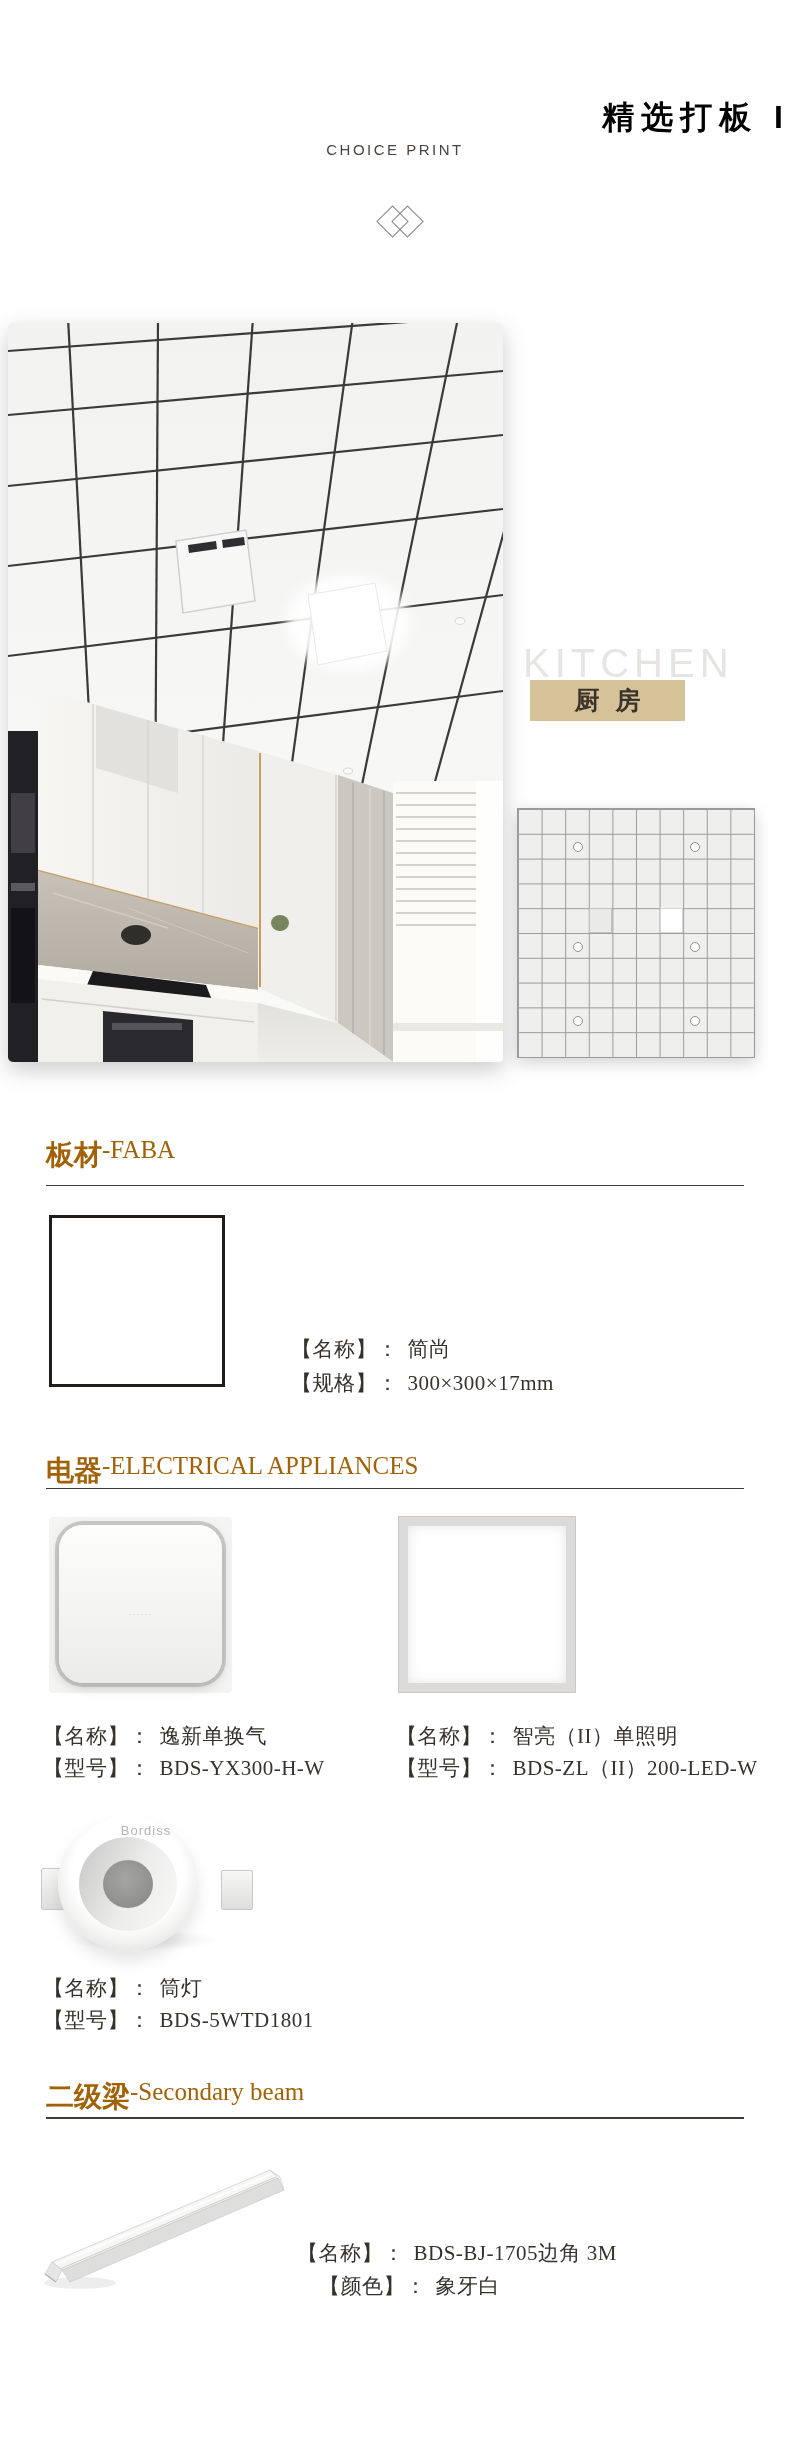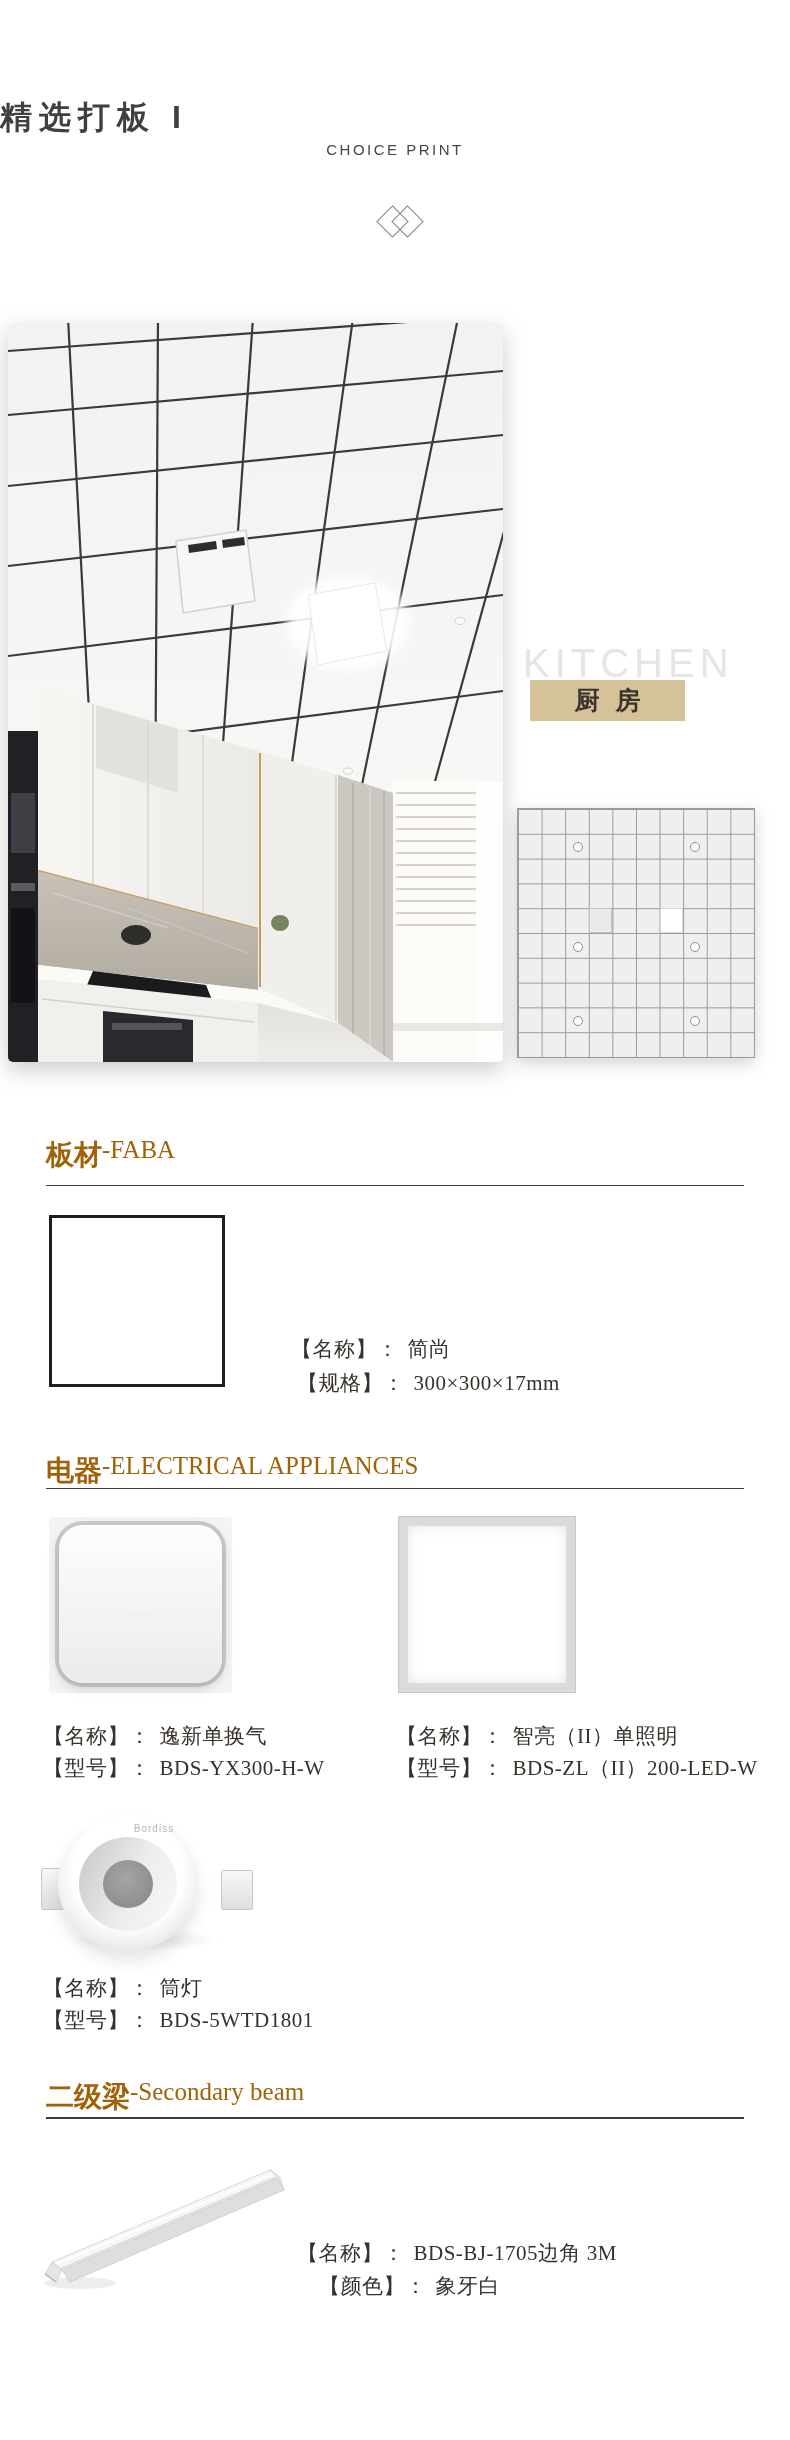--- a/index.html
+++ b/index.html
@@ -1,23 +1,23 @@
 <!DOCTYPE html>
 <html><head>
 <meta charset="utf-8">
 <style>
   html,body{margin:0;padding:0;background:#ffffff;}
   .page{position:relative;width:790px;height:2440px;background:#ffffff;overflow:hidden;
         font-family:"Liberation Serif",serif;}
   .abs{position:absolute;}
 
   
-  .title{left:0;top:96px;width:790px;text-align:left;
+  .title{left:0;top:96px;width:790px;text-align:right;
          font-family:"Liberation Sans",sans-serif;font-weight:700;font-size:32px;
-         letter-spacing:7px;color:#404040;}
+         letter-spacing:7px;color:#000000;}
   .subtitle{left:0;top:141px;width:790px;text-align:center;
             font-family:"Liberation Sans",sans-serif;font-size:15px;
             letter-spacing:2.5px;color:#4a443c;}
   .diamonds{left:368px;top:200px;width:64px;height:44px;}
   .diamond{position:absolute;width:21px;height:21px;border:1px solid #8b857e;
            transform:rotate(45deg);background:transparent;}
 
   
   .photo{left:8px;top:323px;width:495px;height:739px;border-radius:5px;overflow:hidden;
          box-shadow:0 8px 22px rgba(110,110,108,0.35);background:#f3f3f1;}
@@ -69,21 +69,21 @@
              background:radial-gradient(ellipse at center,rgba(0,0,0,0.10),rgba(0,0,0,0) 70%);}
   .dl-clip{position:absolute;background:linear-gradient(180deg,#f7f7f5,#dededc);
            border:1px solid #c8c8c6;border-radius:2px;}
   .dl-bezel{position:absolute;left:17px;top:2px;width:140px;height:136px;border-radius:50%;
             background:radial-gradient(circle at 50% 42%,#ffffff 52%,#f2f2f0 66%,#dcdcda 86%,#cfcfcd 100%);
             box-shadow:0 10px 16px rgba(0,0,0,0.10);}
   .dl-cone{position:absolute;left:38px;top:24px;width:98px;height:94px;border-radius:50%;
            background:linear-gradient(115deg,#c6c6c4,#ededeb 55%,#f8f8f6);}
   .dl-center{position:absolute;left:62px;top:47px;width:50px;height:48px;border-radius:50%;
              background:radial-gradient(circle at 45% 40%,#a5a5a3,#8f8f8d 70%,#85858a);}
-  .dl-logo{position:absolute;left:8px;width:210px;top:10px;text-align:center;font-size:10px;
+  .dl-logo{position:absolute;left:0;width:210px;top:10px;text-align:center;font-size:13px;
            color:#b5b5b3;font-family:"Liberation Sans",sans-serif;letter-spacing:1px;}
 
   
   .frow{white-space:nowrap;font-size:21px;color:#36312b;}
   .frow .lab{letter-spacing:0.5px;}
   .frow .val{margin-left:9px;letter-spacing:0.5px;}
 </style>
 </head>
 <body>
 
@@ -249,21 +249,21 @@
   <div class="abs sec-h" style="left:46px;top:1136px;">
     <span class="cn">板材</span>
       <span class="en">-FABA</span>
   </div>
   <div class="abs rule" style="left:46px;top:1185px;width:698px;"></div>
 
   <div class="abs faba-square"></div>
   <div class="abs frow" style="left:291px;top:1335px;">
     <span class="lab">【名称】：</span><span class="val">简尚</span>
   </div>
-  <div class="abs frow" style="left:291px;top:1369px;margin-left:6px;">
+  <div class="abs frow" style="left:291px;top:1369px;">
     <span class="lab">【规格】：</span><span class="val">300×300×17mm</span>
   </div>
 
   <div class="abs sec-h" style="left:46px;top:1452px;">
     <span class="cn">电器</span>
       <span class="en">-ELECTRICAL APPLIANCES</span>
   </div>
   <div class="abs rule" style="left:46px;top:1488px;width:698px;"></div>
 
   <div class="abs fan">

